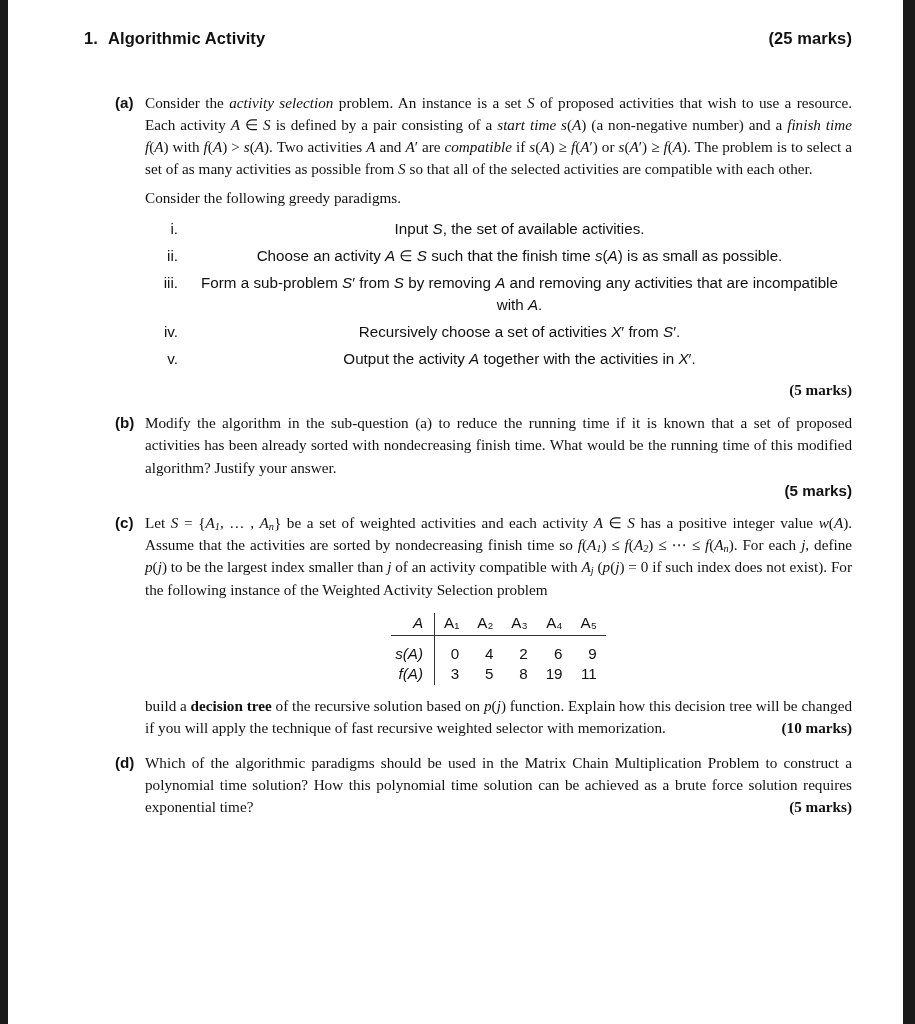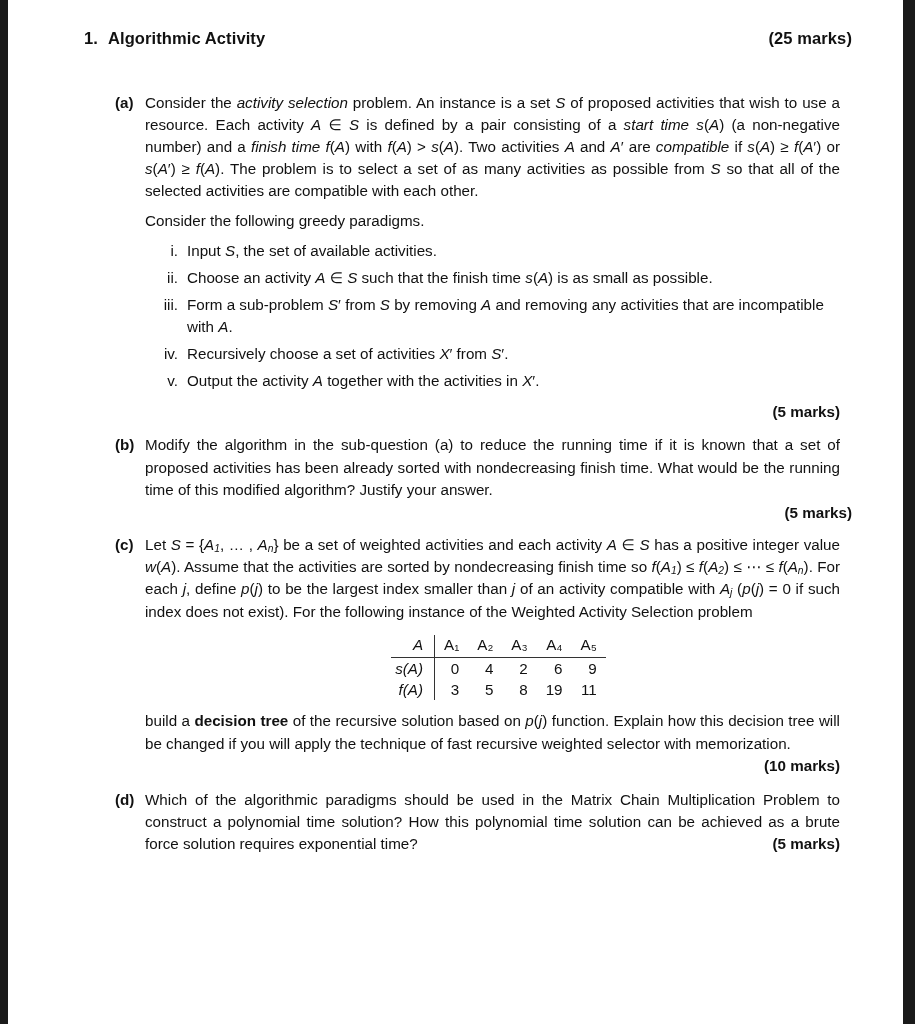--- a/index.html
+++ b/index.html
@@ -69,21 +69,22 @@
   .part-label {
     flex: 0 0 30px;
     font-weight: bold;
     padding-top: 0px;
   }
   .part-body {
     flex: 1 1 auto;
     text-align: justify;
   }
   .part-body p {
-    margin: 0 12px 0 0;
+    margin: 0 0 0 0;
+    font-family: Liberation Serif, serif;
   }
   .part-body p + p { margin-top: 7px; }
 
   .blk-a { margin-bottom: 9px; }
   .blk-b { margin-top: 11px; margin-bottom: 4px; }
   .blk-c { margin-top: 10px; }
   .blk-d { margin-top: 12px; }
 
   .marks {
     font-weight: bold;
@@ -108,21 +109,21 @@
     margin-bottom: 5px;
   }
   ol.roman > li .rn {
     flex: 0 0 42px;
     text-align: right;
     padding-right: 9px;
     box-sizing: border-box;
   }
   ol.roman > li .rtext {
     flex: 1 1 auto;
-    text-align: left;
+    text-align: center;
   }
 
   
   i, .it { font-style: italic; }
   sub {
     font-size: 0.68em;
     vertical-align: -0.22em;
     font-style: italic;
   }
   sup {
@@ -154,21 +155,21 @@
     padding-right: 11px;
     padding-left: 4px;
   }
   table.act .vdiv {
     border-right: 1.3px solid #333;
   }
   table.act thead tr {
     border-bottom: 1.3px solid #333;
   }
   table.act thead th { padding-bottom: 2px; }
-  table.act tbody tr:first-child td { padding-top: 2px; }
+  table.act tbody tr:first-child td { padding-top: 9px; }
 </style>
 </head>
 <body>
 
 <div class="page">
 
   <div class="edge-band left"></div>
   <div class="edge-band right"></div>
 
   <div class="qhead">

